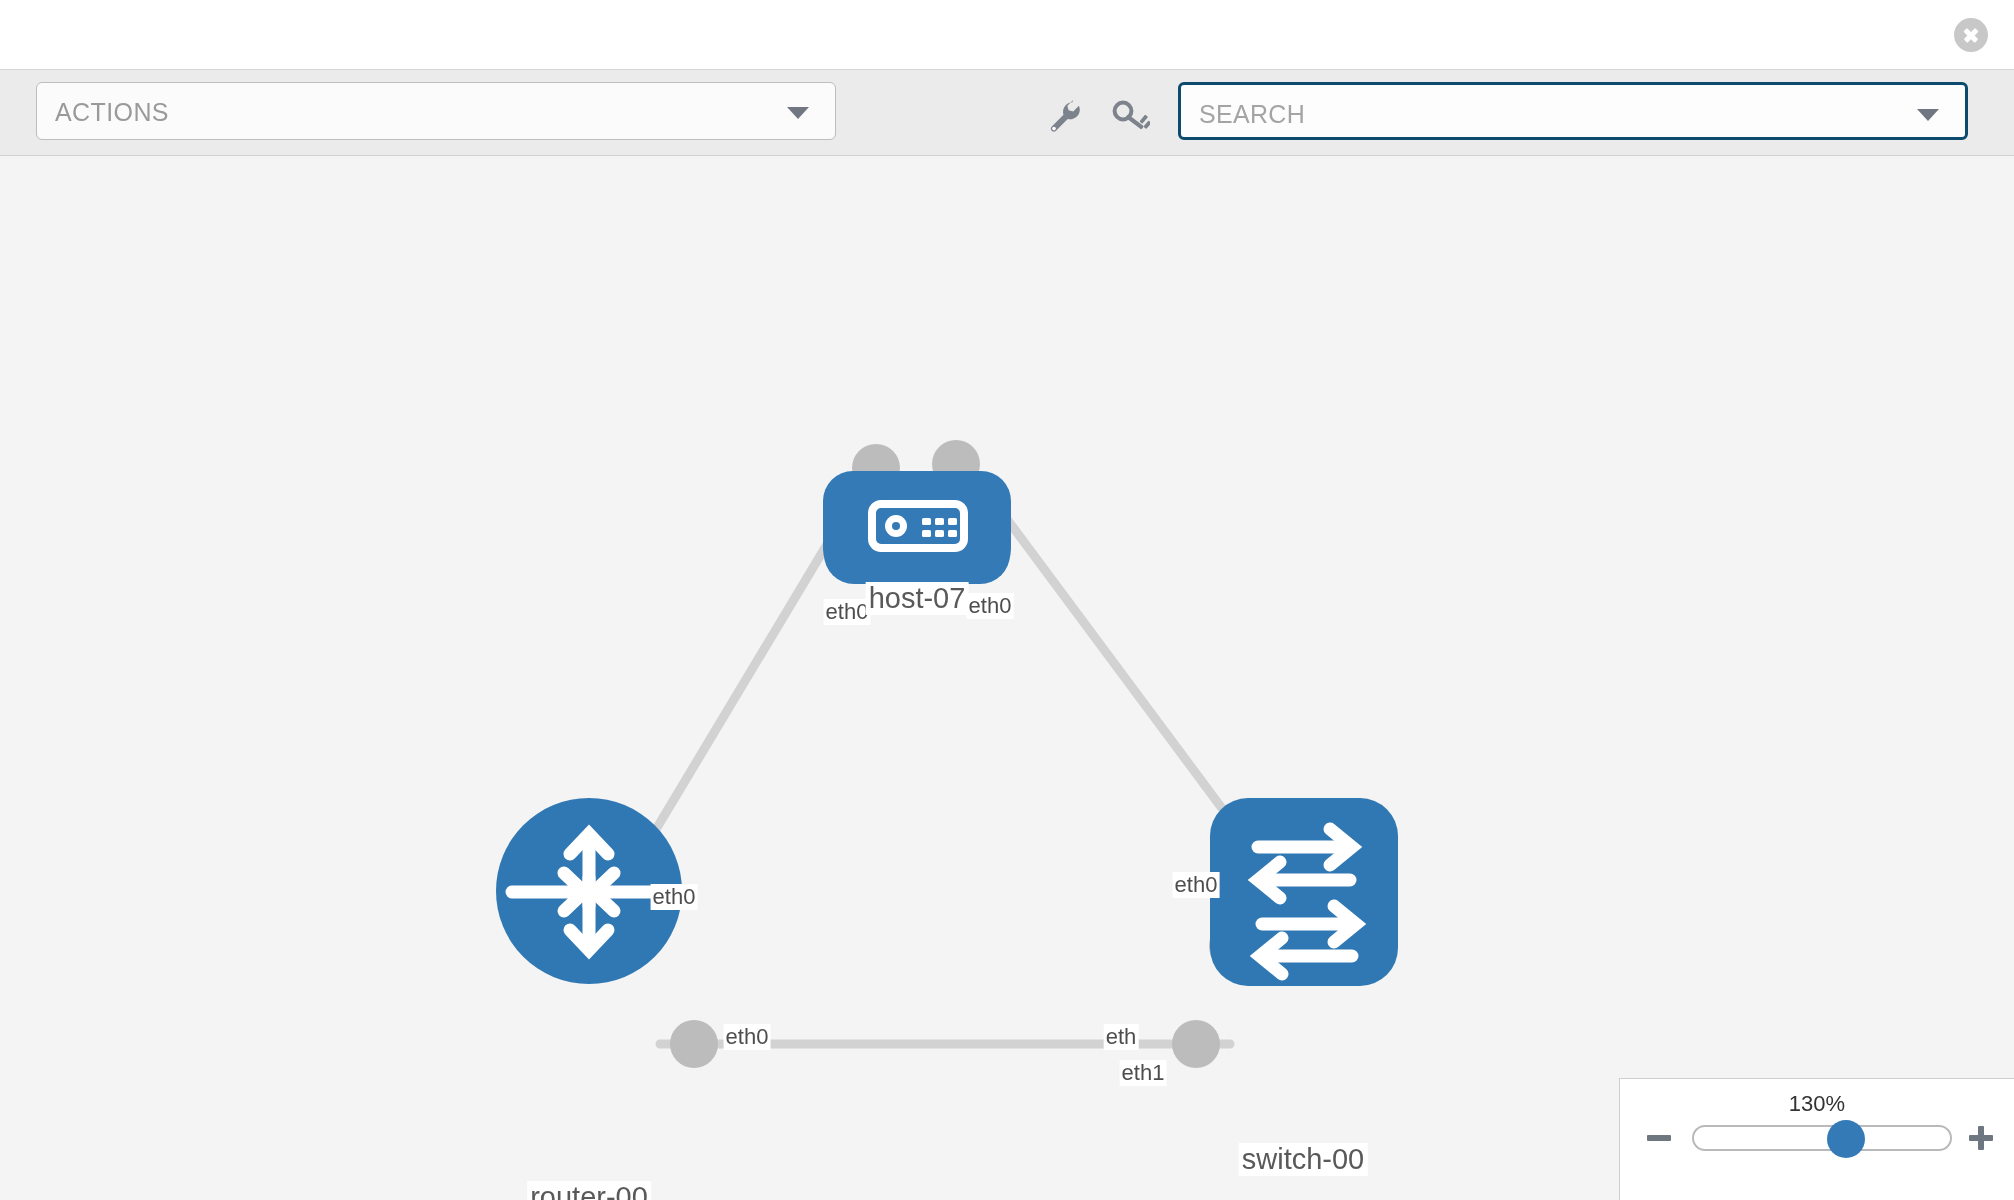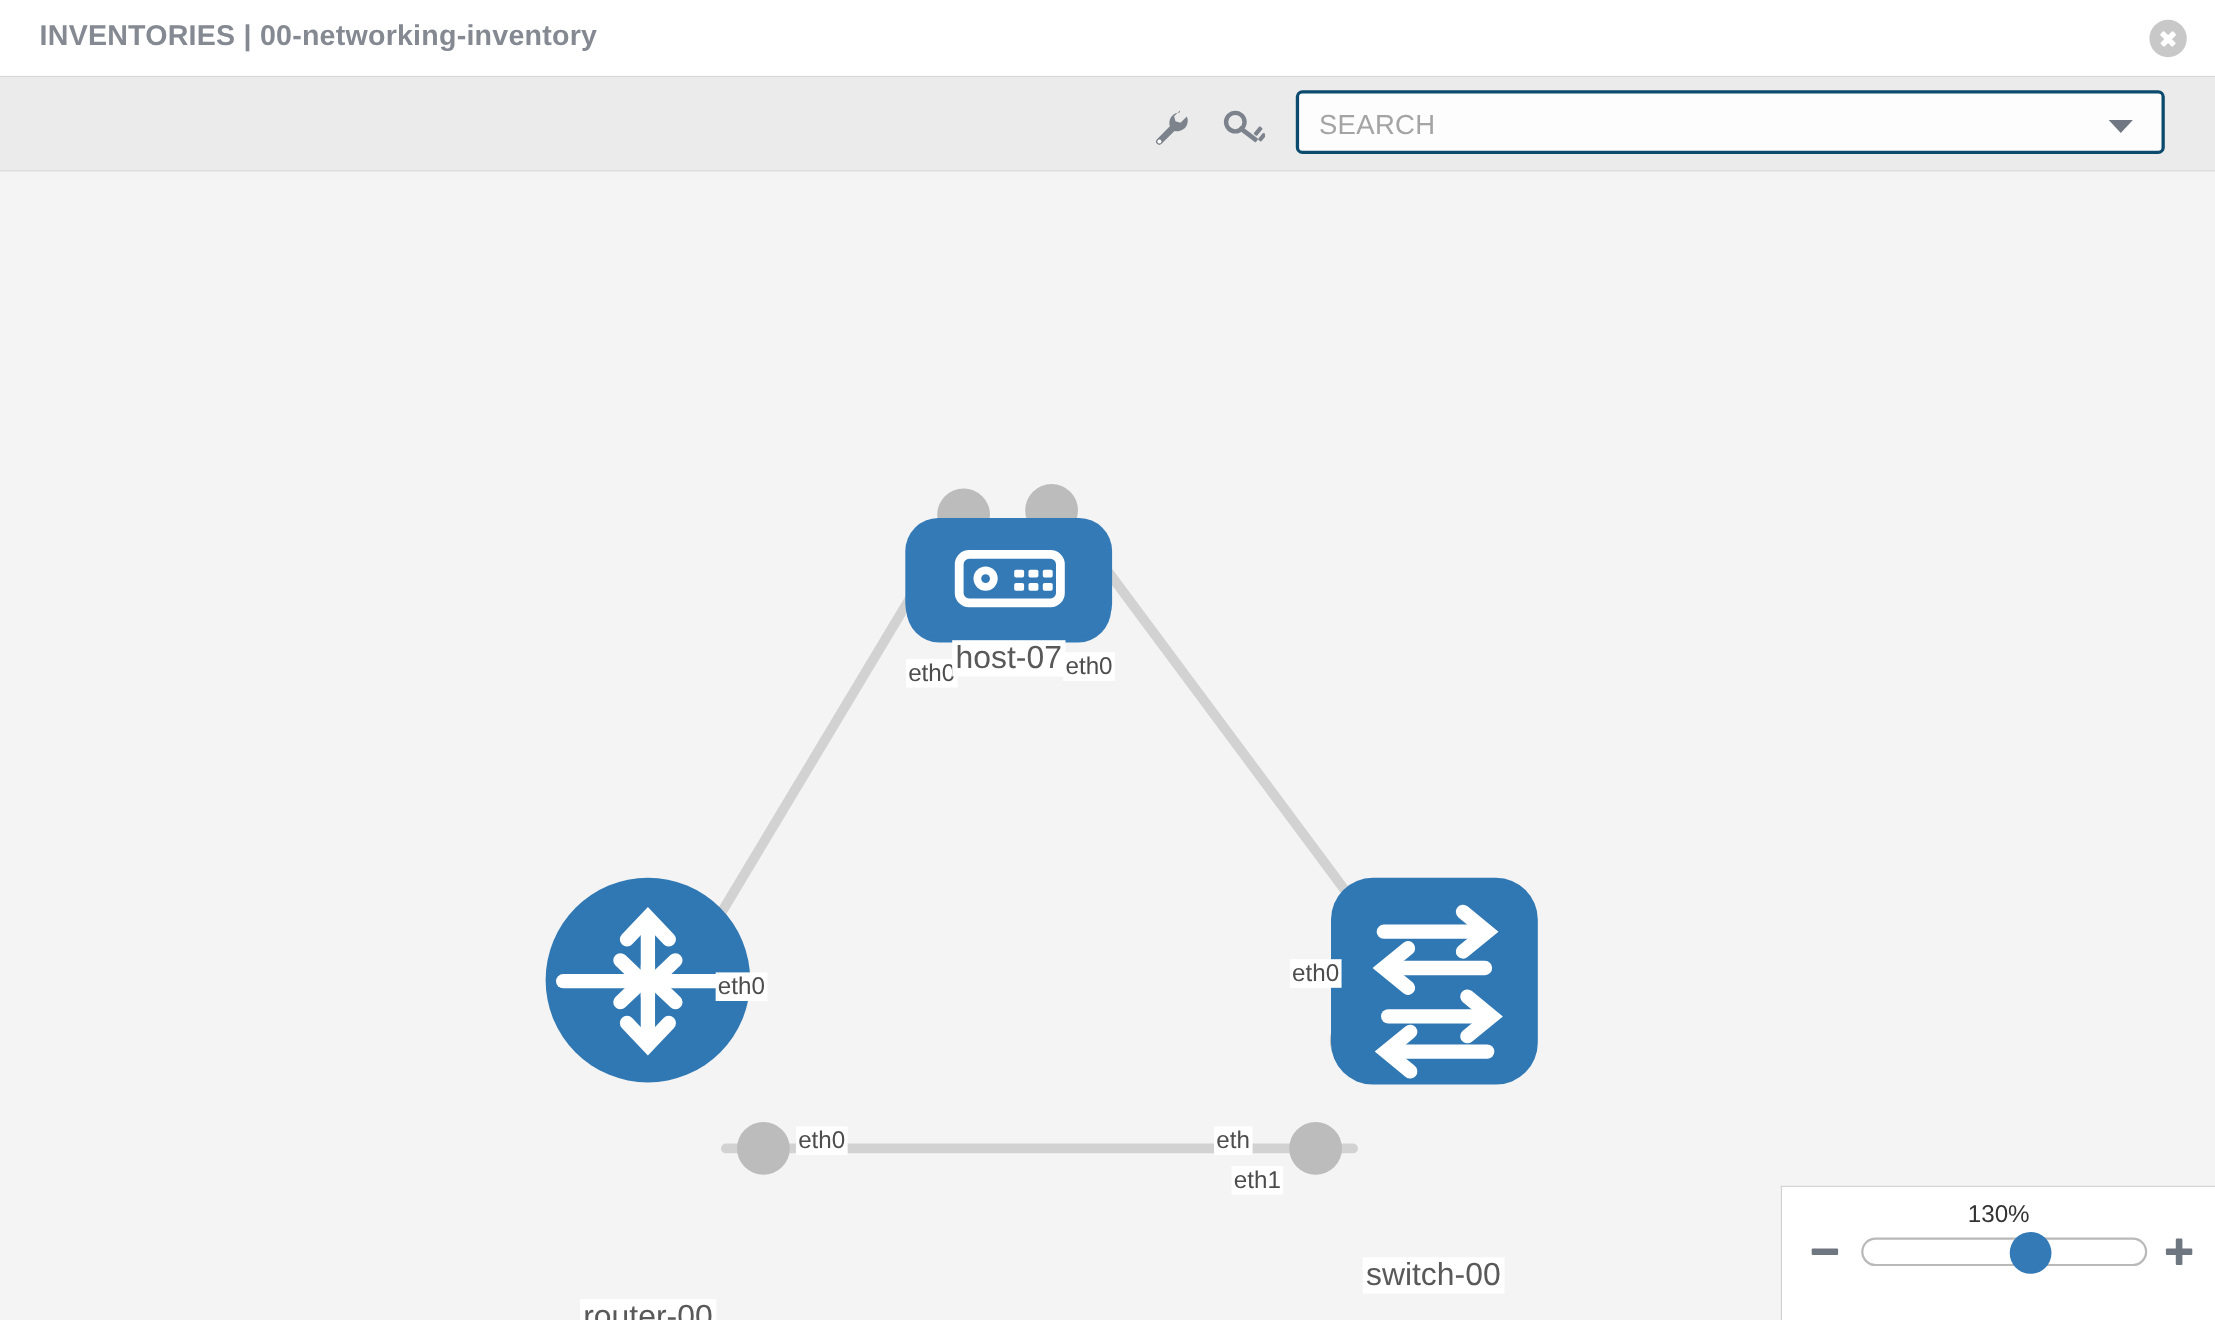--- a/index.html
+++ b/index.html
@@ -239,26 +239,29 @@
     background: #337ab7;
     cursor: pointer;
   }
 </style>
 </head>
 <body>
 
 <div id="app">
 
   <div class="header">
-    <div class="page-title">INVENTORIES | 00-networking-inventory</div>
     <div class="close-icon"></div>
   </div>
 
   <div class="toolbar">
 
+    <div class="actions-select">
+      <span class="label">ACTIONS</span>
+      <span class="caret"></span>
+    </div>
 
     <div class="tool-icon wrench">
       <svg width="40" height="40" viewBox="0 0 40 40">
         <path d="M28.6 6.2a9.6 9.6 0 0 0-9.1 12.6L7.8 30.5a3 3 0 0 0 0 4.2 3 3 0 0 0 4.2 0l11.7-11.7a9.6 9.6 0 0 0 12.1-9.2 9.5 9.5 0 0 0-.9-4l-5.7 5.7-4.6-1.2-1.2-4.6 5.7-5.7a9.6 9.6 0 0 0-0.5-0.1z" fill="#7d838c"></path>
         <circle cx="10" cy="32.6" r="1.8" fill="#ffffff"></circle>
       </svg>
     </div>
 
     <div class="tool-icon key">
       <svg width="40" height="40" viewBox="0 0 40 40">

